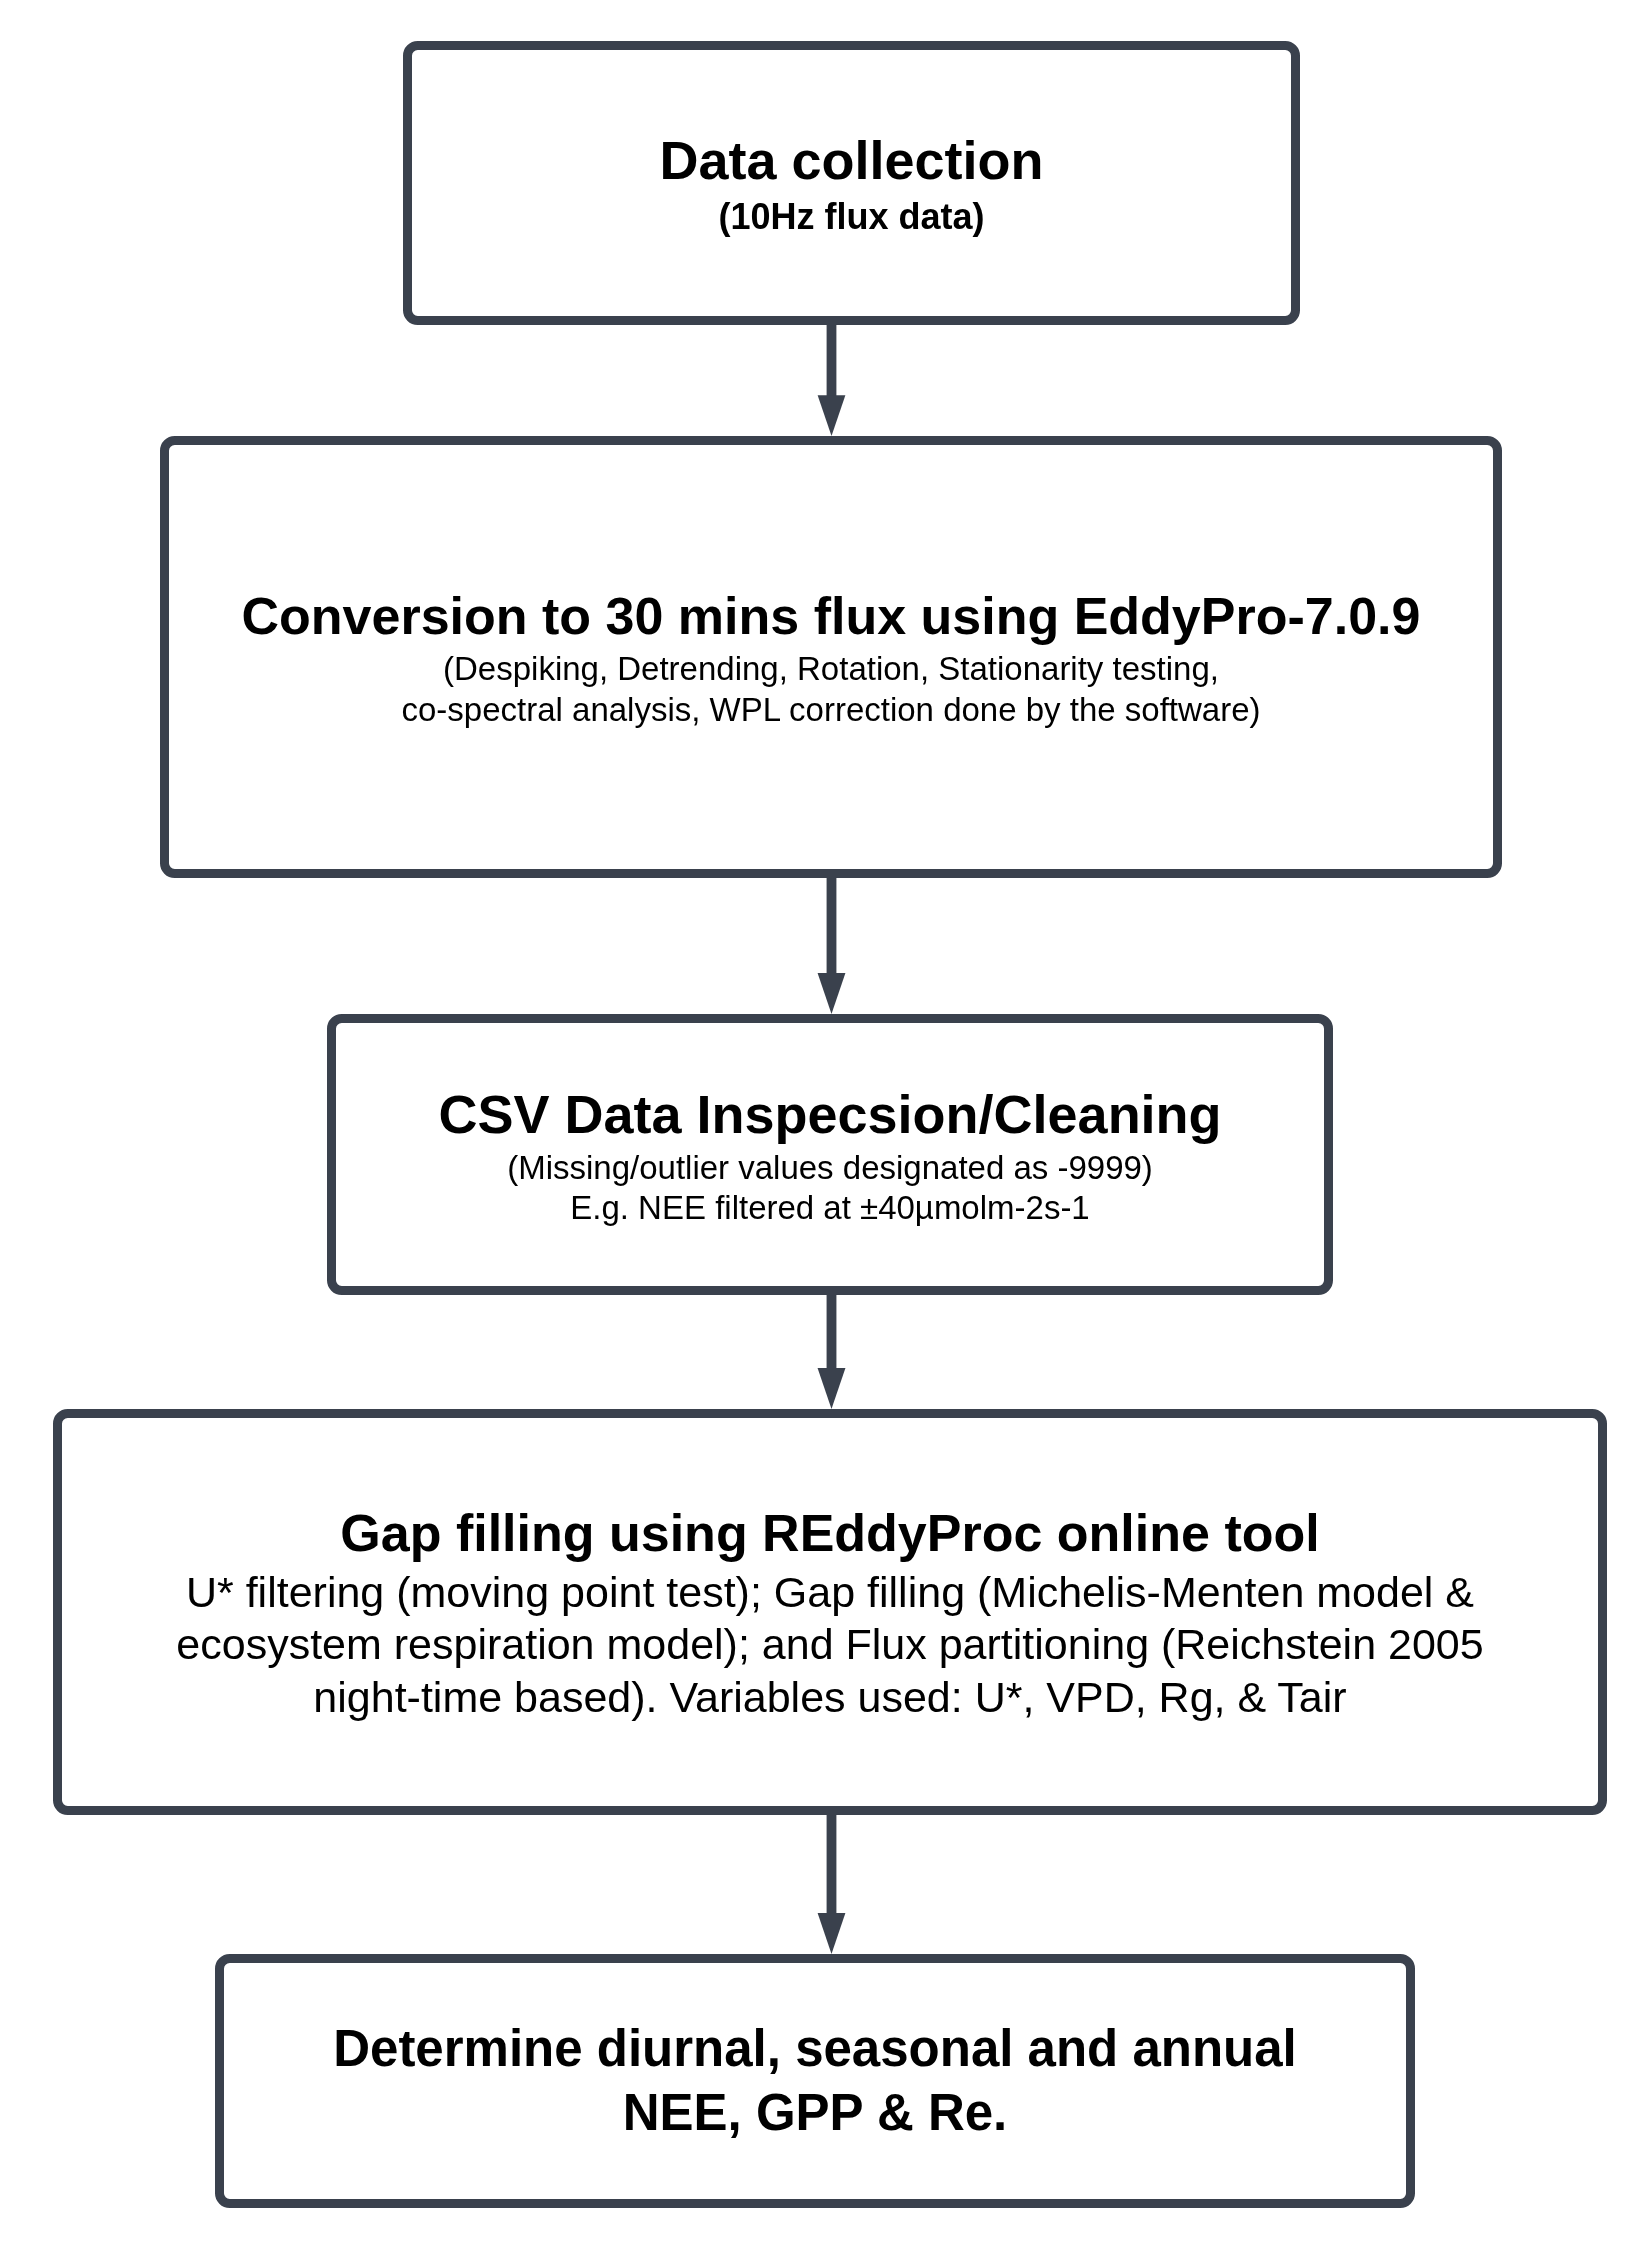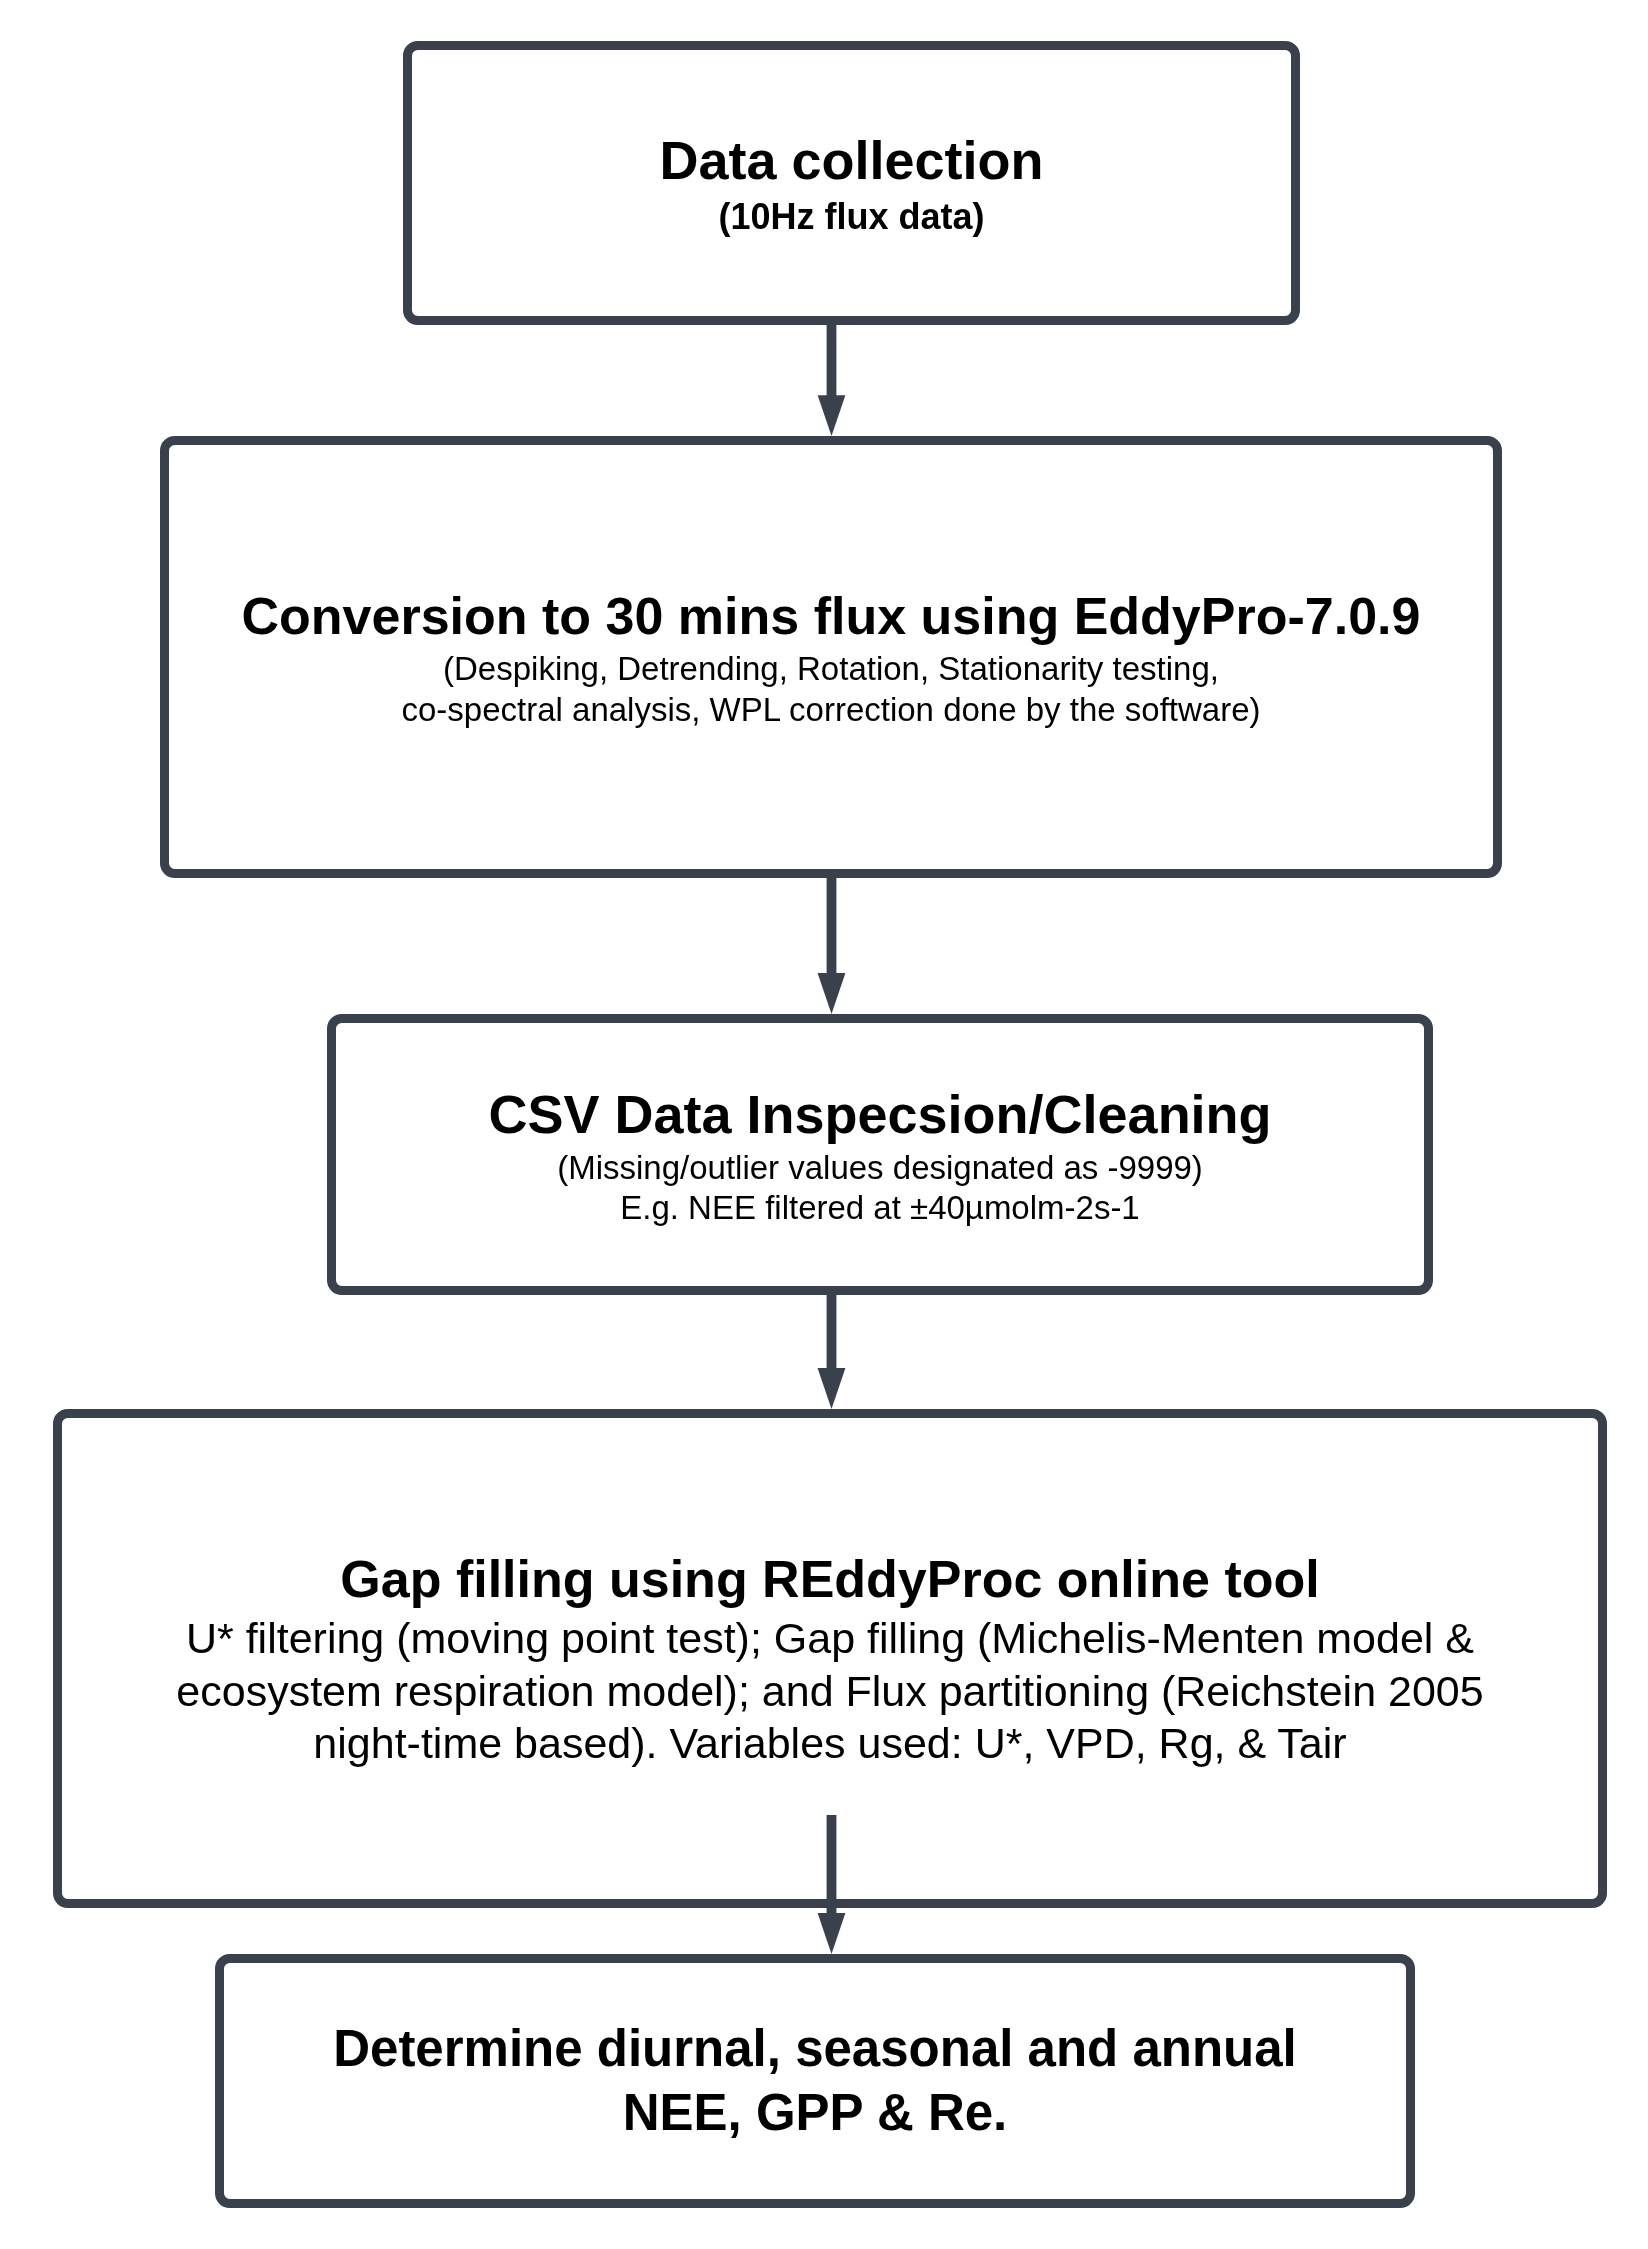--- a/index.html
+++ b/index.html
@@ -49,22 +49,22 @@
   .arrow {
     position: absolute;
     width: 33px;
     display: block;
   }
   .arrow polygon, .arrow rect { fill: var(--line); }
 
   
   #box-data-collection { left: 403px; top: 41px;   width: 897px; height: 284px; }
   #box-conversion      { left: 160px; top: 436px;  width: 1342px; height: 442px; align-items: center; }
-  #box-csv             { left: 327px; top: 1014px; width: 1106px; height: 281px; align-items: center; }
-  #box-gap-filling     { left: 53px;  top: 1409px; width: 1554px; height: 499px; }
+  #box-csv             { left: 327px; top: 1014px; width: 1006px; height: 281px; align-items: center; }
+  #box-gap-filling     { left: 53px;  top: 1409px; width: 1554px; height: 406px; }
   #box-determine       { left: 215px; top: 1954px; width: 1200px; height: 254px; }
 
   #arrow-1 { left: 815px; top: 325px;  height: 111px; }
   #arrow-2 { left: 815px; top: 878px; height: 136px; }
   #arrow-3 { left: 815px; top: 1295px; height: 114px; }
   #arrow-4 { left: 815px; top: 1815px; height: 139px; }
 </style>
 </head>
 <body>
 

